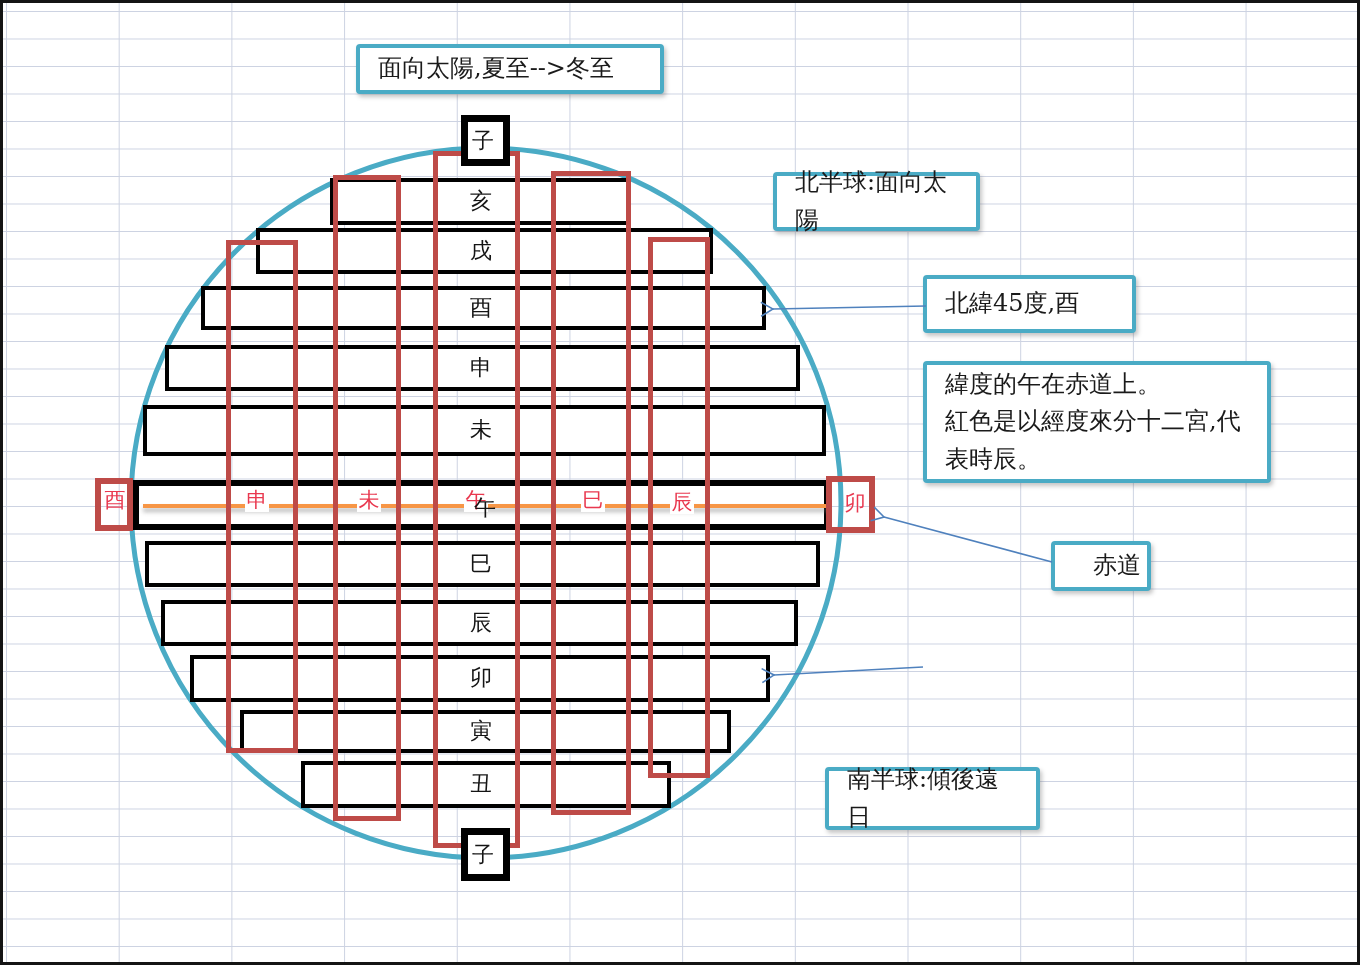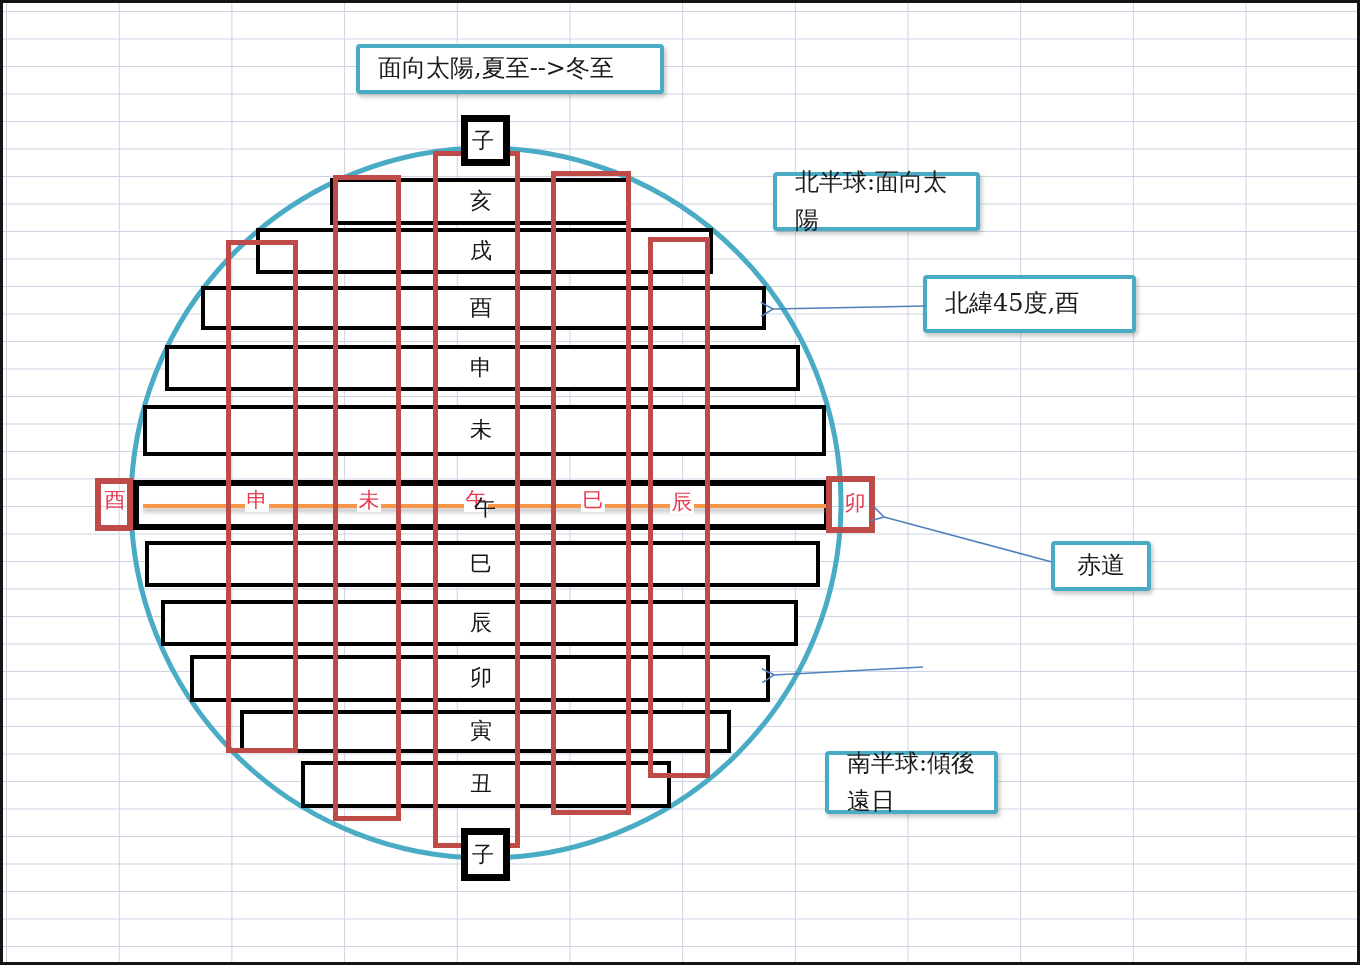--- a/index.html
+++ b/index.html
@@ -25,21 +25,21 @@
   .red-label{position:absolute;width:24px;text-align:center;font-size:21px;color:#e9384f;line-height:1;background:#fff;padding:1px 0;}
   .black-mid-label{position:absolute;width:24px;text-align:center;font-size:22px;color:#141414;line-height:1;background:transparent;}
   .orange-line{position:absolute;height:4px;background:#f79646;box-shadow:0 4px 4px rgba(120,120,120,.5);}
   .callout{
     position:absolute;border:4px solid #4aabc5;border-radius:4px;background:#fff;
     box-shadow:2px 3px 4px rgba(90,90,90,.35);
     box-sizing:border-box;color:#1a1a1a;font-size:24px;
     display:flex;align-items:center;
   }
   .callout .inner{padding:4px 18px;line-height:1.55;}
-  .callout.center{justify-content:center;}
+  .callout.center{justify-content:flex-end;}
 </style>
 </head>
 <body>
 
 <div id="screen">
 
   <svg class="layer">
     <circle cx="483" cy="500" r="355" fill="none" stroke="#4aabc5" stroke-width="5"></circle>
   </svg>
 
@@ -95,24 +95,30 @@
 
   <div class="callout" style="left:353px;top:41px;width:308px;height:50px">
     <div class="inner">面向太陽,夏至--&gt;冬至</div>
   </div>
   <div class="callout" style="left:770px;top:169px;width:207px;height:59px">
     <div class="inner">北半球:面向太陽</div>
   </div>
   <div class="callout" style="left:920px;top:272px;width:213px;height:58px">
     <div class="inner">北緯45度,酉</div>
   </div>
+  <div class="callout" style="left:920px;top:358px;width:348px;height:122px">
+    <div class="inner">
+      <span>緯度的午在赤道上。</span><br>
+      <span>紅色是以經度來分十二宮,代表時辰。</span>
+    </div>
+  </div>
   <div class="callout center" style="left:1048px;top:538px;width:100px;height:50px">
     <div class="inner" style="padding:4px 6px">赤道</div>
   </div>
-  <div class="callout" style="left:822px;top:748px;width:173px;height:63px">
+  <div class="callout" style="left:822px;top:764px;width:215px;height:63px">
     <div class="inner">南半球:傾後遠日</div>
   </div>
 
   <svg class="layer">
     <defs>
       <marker id="ah" markerWidth="18" markerHeight="16" refX="1" refY="8" orient="auto" markerUnits="userSpaceOnUse">
         <path d="M13,1 L1,8 L13,15" fill="none" stroke="#4f81bd" stroke-width="1.6"></path>
       </marker>
     </defs>
     <line x1="923" y1="303" x2="770" y2="306" stroke="#4f81bd" stroke-width="1.7" marker-end="url(#ah)"></line>

